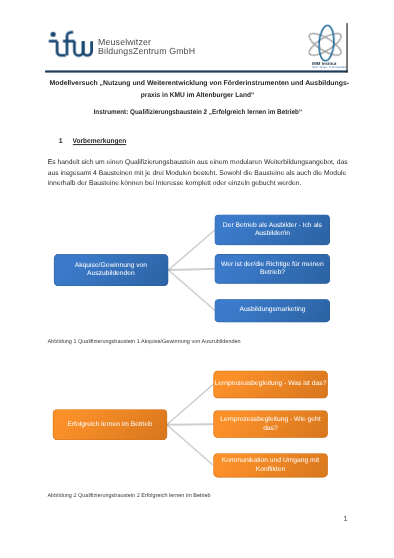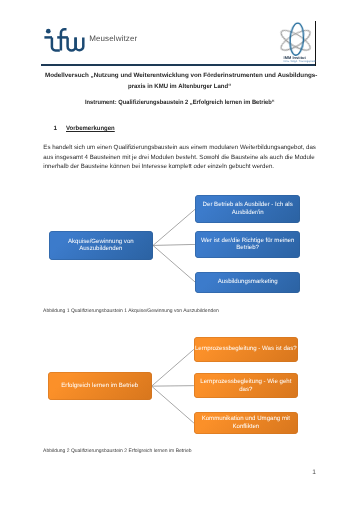--- a/index.html
+++ b/index.html
@@ -63,20 +63,21 @@
     <g fill="none">
       <ellipse cx="295.6" cy="40.3" rx="16.6" ry="5.8" transform="rotate(31 295.6 40.3)" stroke="#9d9d9d" stroke-width="1.2"></ellipse>
       <ellipse cx="295.6" cy="40.3" rx="16.6" ry="5.8" transform="rotate(-31 295.6 40.3)" stroke="#9d9d9d" stroke-width="1.2"></ellipse>
       <ellipse cx="296.8" cy="39.2" rx="6.7" ry="16.1" transform="rotate(4 296.8 39.2)" stroke="#1a6698" stroke-width="1.4"></ellipse>
     </g>
   </svg>
 
   <div class="logo-left">
     <div class="ifw-text">
       <div>Meuselwitzer</div>
+      <div>BildungsZentrum GmbH</div>
     </div>
   </div>
 
   <div class="logo-right">
     <div class="lr-t1">IMM Institut</div>
     <div class="lr-t2">Netz. Wege. Trainingspfade</div>
   </div>
 
   <div class="tl" id="t1">Modellversuch „Nutzung und Weiterentwicklung von Förderinstrumenten und Ausbildungs-</div>
   <div class="tl" id="t2">praxis in KMU im Altenburger Land“</div>

